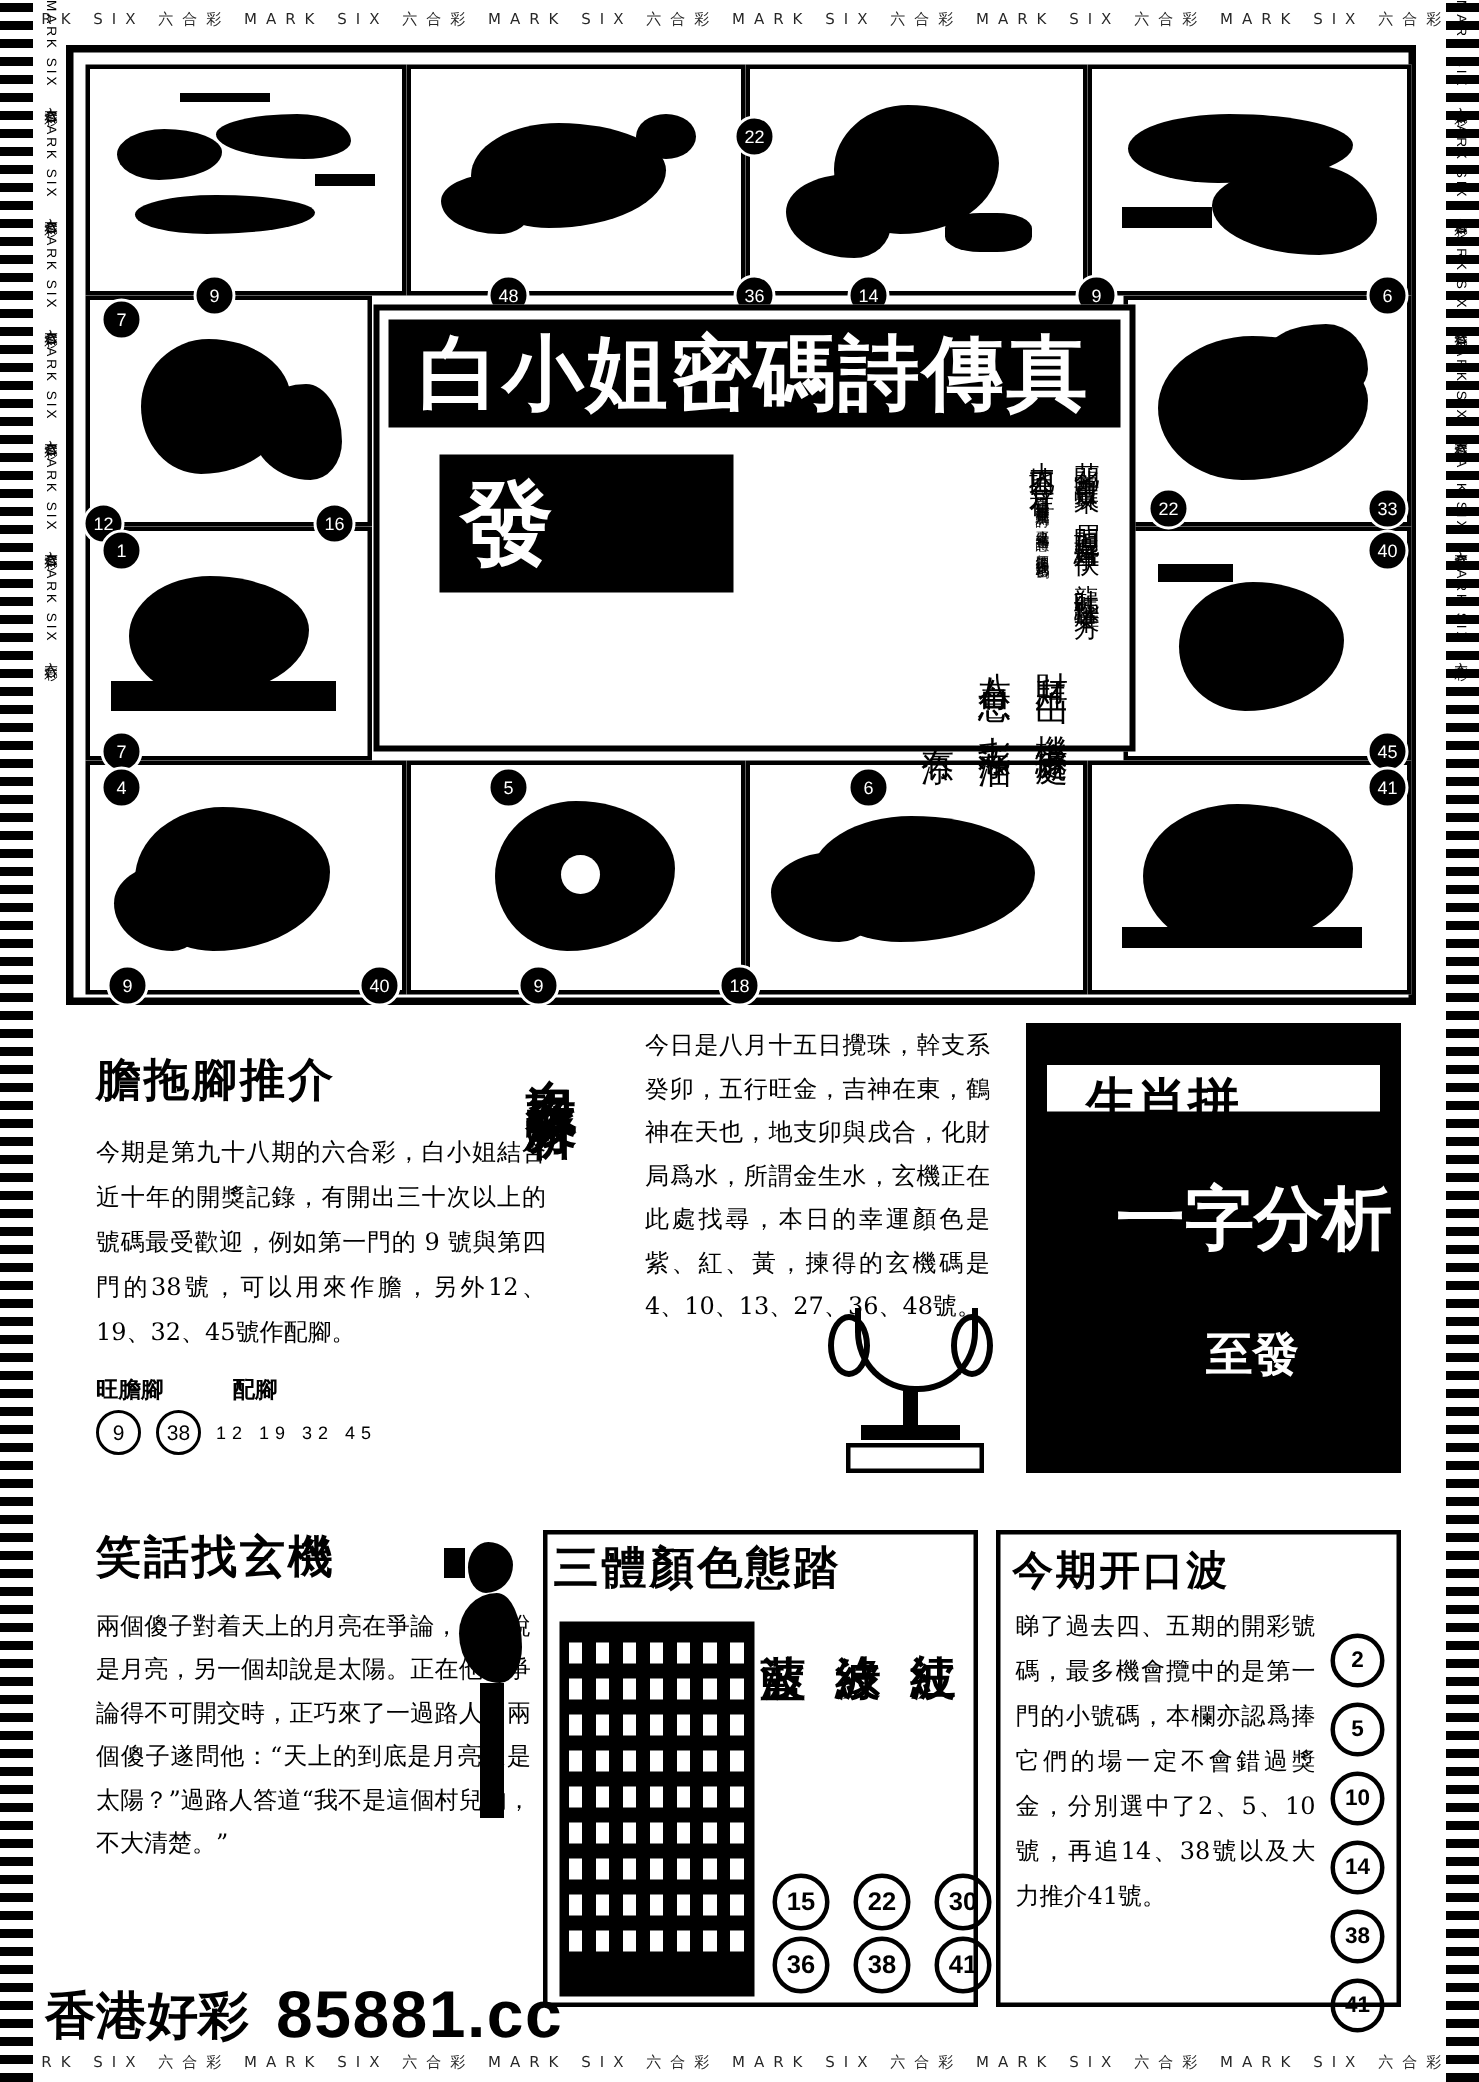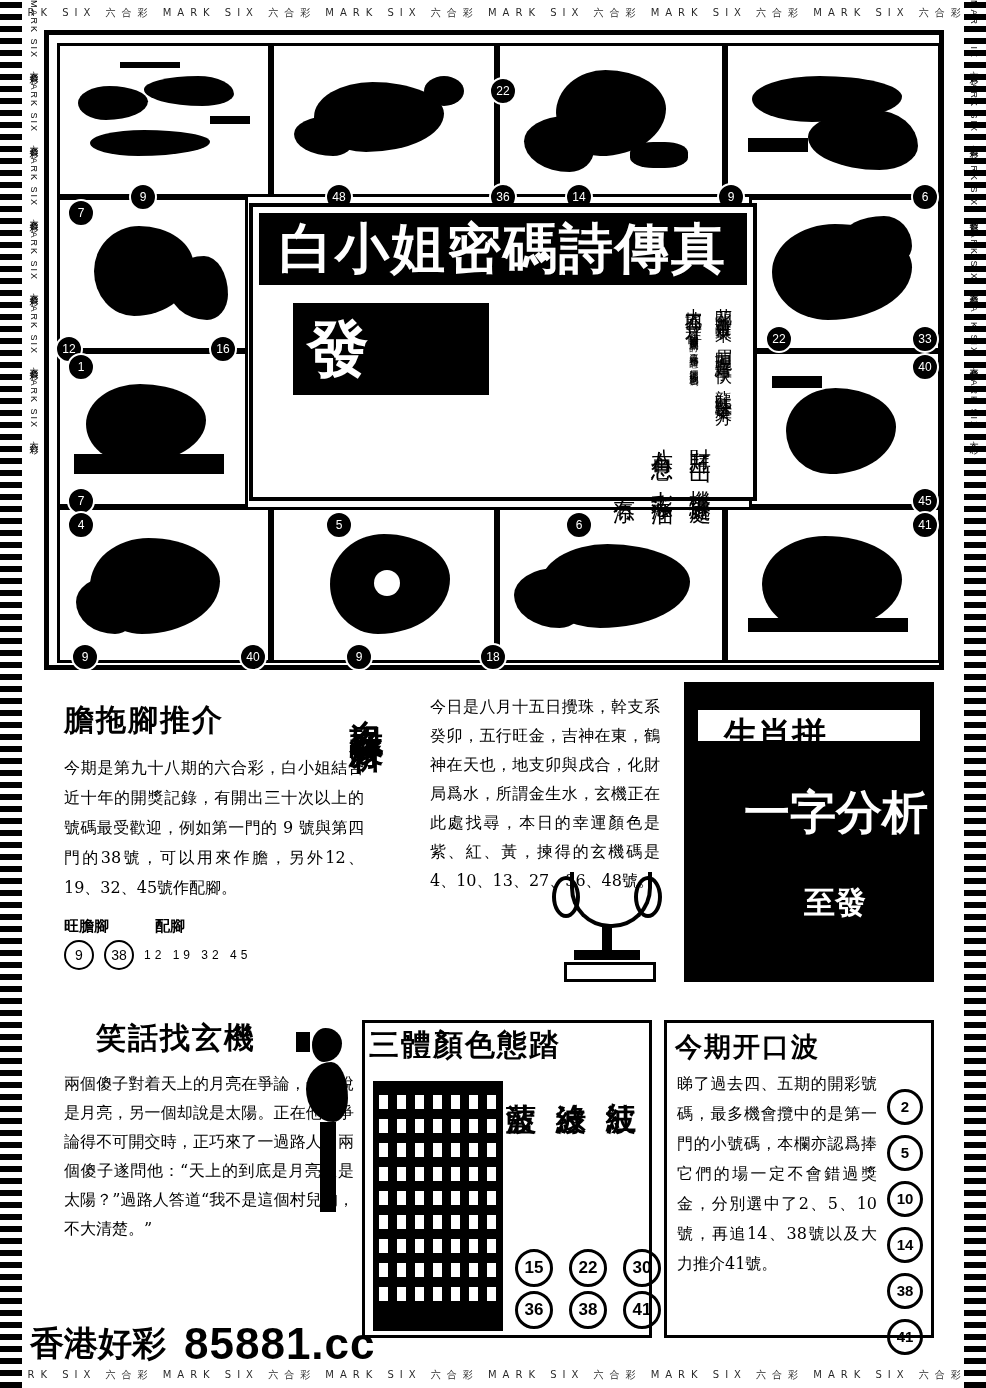--- a/index.html
+++ b/index.html
@@ -71,21 +71,21 @@
   .balrow{margin-top:4px;display:flex;align-items:center;gap:10px;}
   .ball{width:26px;height:26px;border-radius:50%;border:2px solid #000;
      display:inline-block;text-align:center;line-height:26px;font-size:14px;
      font-family:"Liberation Sans",sans-serif;}
   .plainnums{font-size:12px;letter-spacing:4px;font-family:"Liberation Sans",sans-serif;}
 
   .p2{left:300px;top:10px;width:80px;height:260px;}
   .p2 .vt{writing-mode:vertical-rl;font-size:34px;line-height:46px;font-weight:bold;
      font-family:"DejaVu Serif",serif;letter-spacing:4px;}
 
-  .p3{left:386px;top:10px;width:230px;height:230px;}
+  .p3{left:386px;top:0;width:230px;height:230px;}
   .p3 .body{font-size:16px;line-height:29px;text-align:justify;
      font-family:"DejaVu Serif","Liberation Serif",serif;}
 
   .trophy{position:absolute;left:508px;top:190px;width:110px;height:120px;}
   .trophy .cup{position:absolute;left:18px;top:0;width:74px;height:52px;
      border:4px solid #000;border-top:none;border-radius:0 0 40px 40px;}
   .trophy .stem{position:absolute;left:50px;top:52px;width:10px;height:26px;background:#000;}
   .trophy .base{position:absolute;left:22px;top:78px;width:66px;height:10px;background:#000;}
   .trophy .base2{position:absolute;left:12px;top:90px;width:86px;height:14px;border:3px solid #000;}
   .trophy .hl{position:absolute;top:4px;width:20px;height:34px;border:4px solid #000;border-radius:50%;}
@@ -93,21 +93,21 @@
   .p4{left:640px;top:0px;width:250px;height:300px;background:#000;}
   .p4 .banner{position:absolute;left:14px;top:28px;width:222px;height:31px;background:#fff;}
   .p4 .banner span{position:absolute;left:26px;top:2px;font-size:34px;font-weight:bold;
      font-family:"DejaVu Serif",serif;}
   .p4 .wtext{position:absolute;color:#fff;font-weight:bold;font-family:"DejaVu Serif",serif;}
 
   
   .botband-area{position:absolute;left:44px;top:1010px;width:900px;height:330px;}
 
   .b1{left:20px;top:8px;width:290px;height:320px;}
-  .b1 .hd{font-size:30px;font-weight:bold;letter-spacing:2px;font-family:"DejaVu Serif",serif;margin-left:32px;}
+  .b1 .hd{font-size:30px;font-weight:bold;letter-spacing:2px;font-family:"DejaVu Serif",serif;}
   .b1 .body{margin-top:10px;font-size:16px;line-height:29px;text-align:justify;
      font-family:"DejaVu Serif","Liberation Serif",serif;}
 
   .lady{position:absolute;left:248px;top:18px;width:72px;height:200px;}
 
   .b2{left:318px;top:10px;width:290px;height:318px;border:3px solid #000;}
   .b2 .hdr{position:absolute;left:4px;top:2px;right:4px;height:50px;
      font-size:30px;font-weight:bold;font-family:"DejaVu Serif",serif;letter-spacing:2px;}
   .matrix{position:absolute;left:8px;top:58px;width:130px;height:250px;background:#000;}
   .matrix .r{position:absolute;left:6px;right:6px;height:14px;

